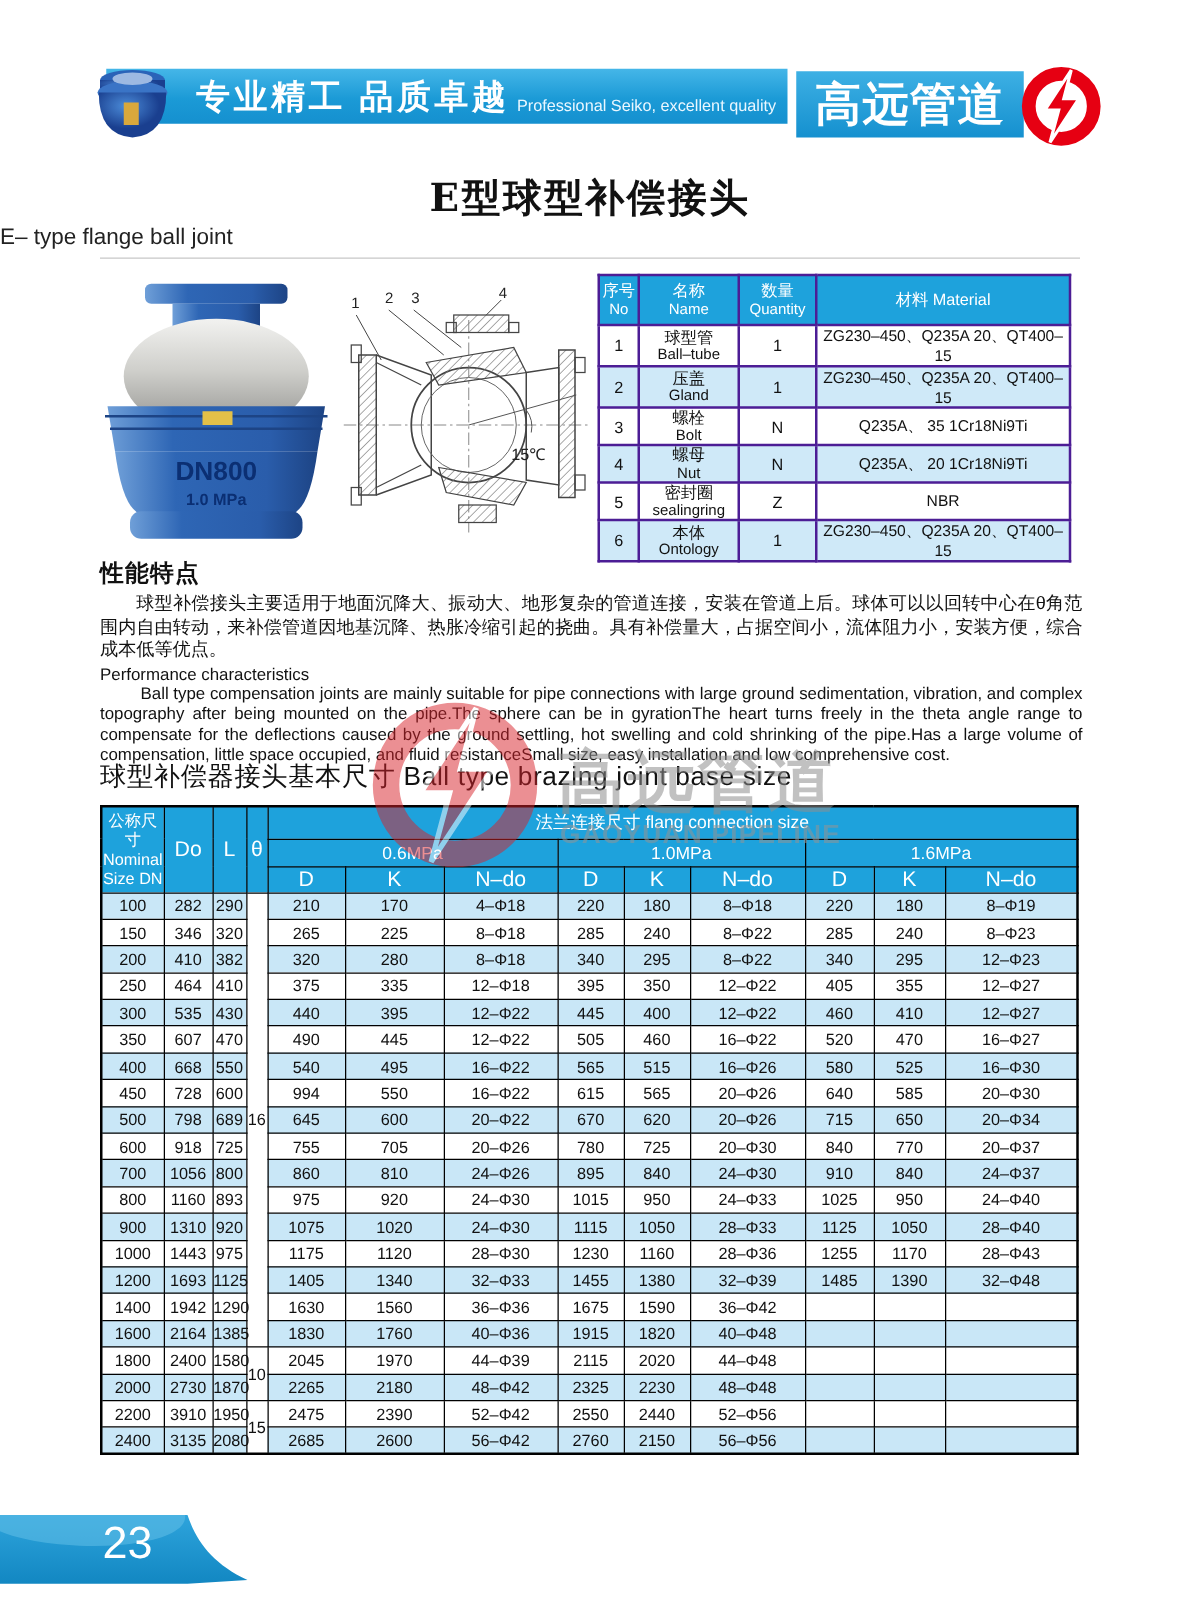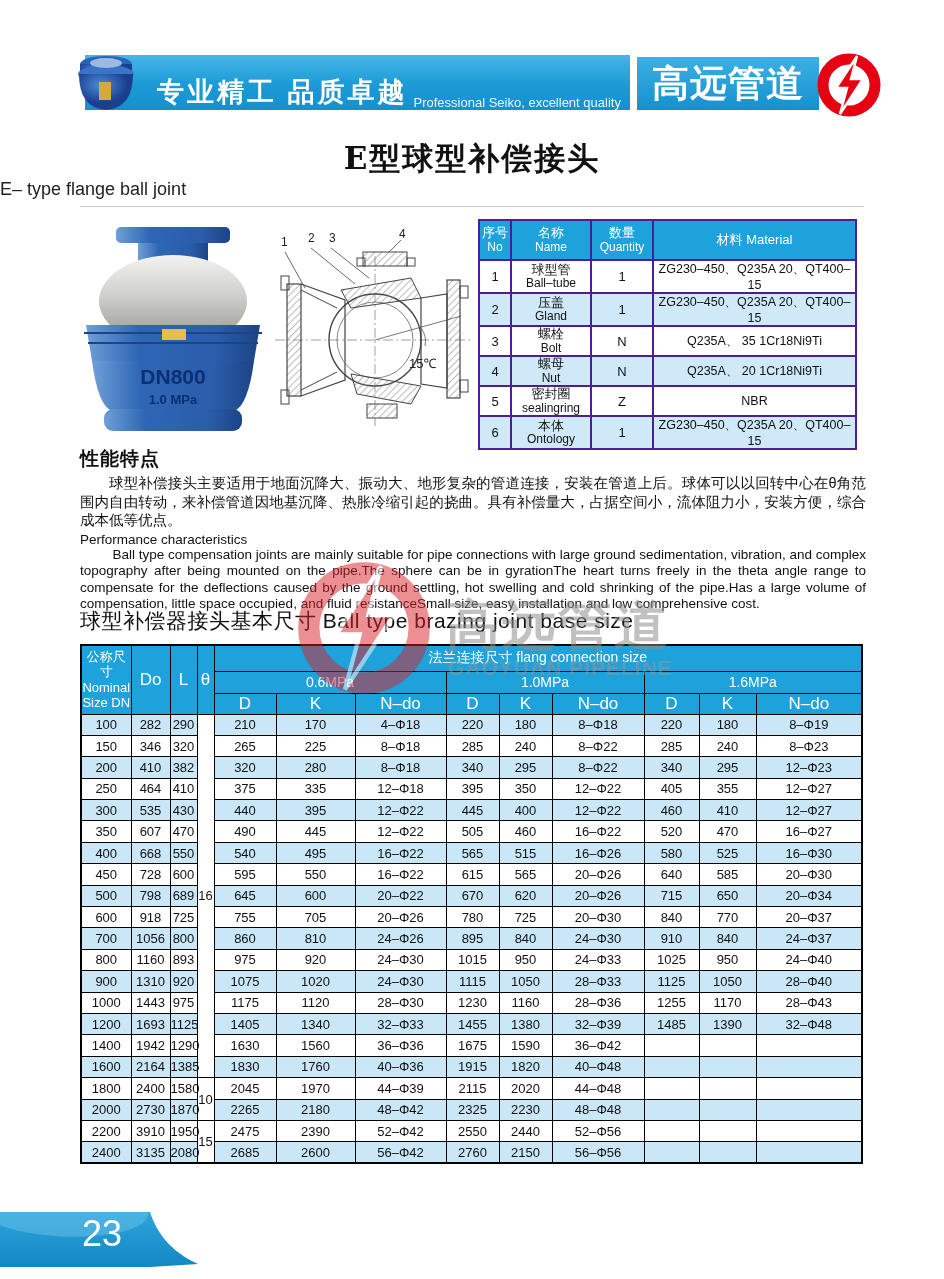--- a/index.html
+++ b/index.html
@@ -1,23 +1,23 @@
 <!DOCTYPE html>
 <html><head>
 <meta charset="utf-8">
 <style>
   * { margin:0; padding:0; box-sizing:border-box; }
   html,body { background:#fff; }
   body { font-family:"Liberation Sans", sans-serif; }
   .page { position:relative; width:944px; height:1279px; background:#fff; overflow:hidden; }
 
   
-  .banner { position:absolute; left:85px; top:55px; width:545px; height:55px;
+  .banner { position:absolute; left:85px; top:55px; width:545px; height:44px;
             background:linear-gradient(180deg,#45b6e8 0%,#1b9ad6 55%,#1590cf 100%);
-            display:flex; align-items:flex-end; padding-left:72px; }
+            display:flex; align-items:center; padding-left:72px; }
   .slog-zh { color:#fff; font-size:27px; font-weight:bold; letter-spacing:3px; white-space:nowrap; }
   .slog-en { color:#eaf7ff; font-size:13px; margin-left:6px; margin-top:15px; white-space:nowrap; }
   .hdr-photo { position:absolute; left:73px; top:50px; width:66px; height:66px; z-index:3; }
   .brand-block { position:absolute; left:637px; top:57px; width:182px; height:53px;
                  background:linear-gradient(180deg,#3db0e4,#1590cf);
                  display:flex; align-items:center; justify-content:center; }
   .brand-block span { color:#fff; font-size:37px; font-weight:bold; letter-spacing:1px; white-space:nowrap; }
   .gy-logo { position:absolute; left:816px; top:52px; width:66px; height:66px; }
 
   
@@ -422,21 +422,21 @@
           <td>515</td>
           <td>16–Φ26</td>
           <td>580</td>
           <td>525</td>
           <td>16–Φ30</td>
         </tr>
         <tr>
           <td>450</td>
           <td>728</td>
           <td>600</td>
-          <td>595</td>
+          <td>994</td>
           <td>550</td>
           <td>16–Φ22</td>
           <td>615</td>
           <td>565</td>
           <td>20–Φ26</td>
           <td>640</td>
           <td>585</td>
           <td>20–Φ30</td>
         </tr>
         <tr class="alt">

